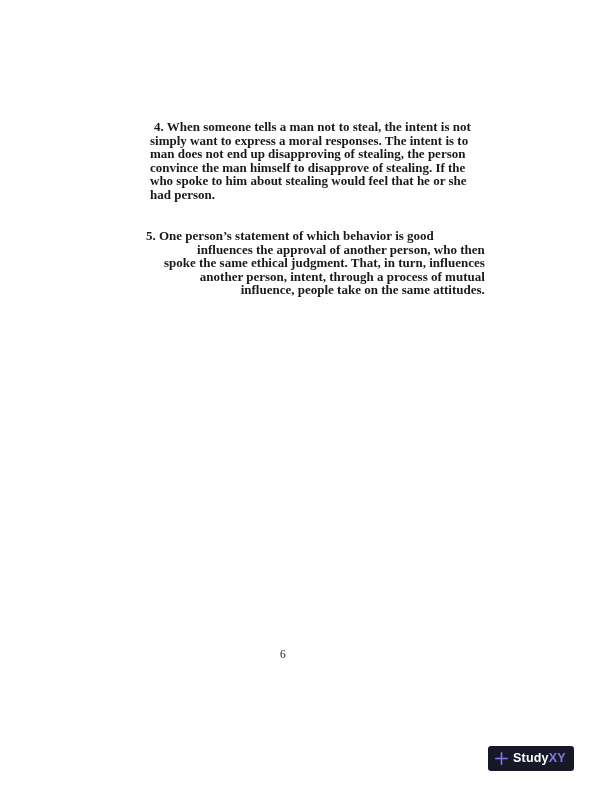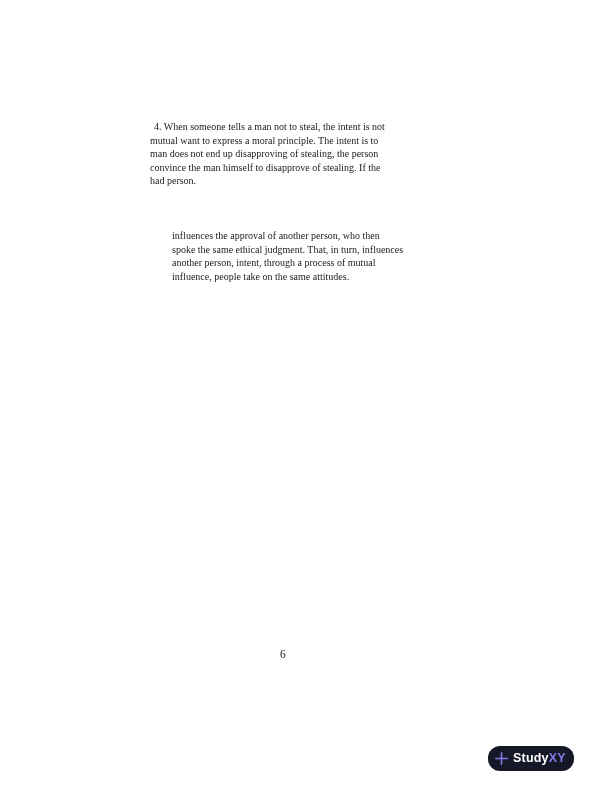--- a/index.html
+++ b/index.html
@@ -13,48 +13,49 @@
     width:612px;height:792px;
     background:#ffffff;
     position:relative;
     overflow:hidden;
     font-family:"Liberation Serif","DejaVu Serif",serif;
     color:var(--ink);
   }
   .page{position:absolute;inset:0;background:#ffffff;}
   .para{
     position:absolute;
-    font-size:10px;
+    font-size:13px;
     line-height:13.5px;
     color:var(--ink);
+    font-weight:bold;
   }
   .para .line{white-space:nowrap;}
   
   #para-4{left:150px;top:120px;}
   #para-4 .line.first{margin-left:4px;}
   
   #para-5{left:146px;top:229px;}
-  #para-5 .line.cont{margin-left:26px;}
+  #para-5 .line.cont{margin-left:18px;text-align:right;}
   
   #para-6{left:160px;top:334px;}
   #para-6 .line.first{margin-left:5px;}
   .page-number{
     position:absolute;
     left:280px;top:648px;
     font-size:11.5px;
     line-height:13.5px;
     color:var(--ink);
   }
   .logo-badge{
     position:absolute;
     left:488px;top:746px;
     height:25px;
     padding:0 8px 0 7px;
     background:var(--badge-bg);
-    border-radius:12px;
+    border-radius:3px;
     display:flex;
     align-items:center;
     box-sizing:border-box;
     cursor:pointer;
   }
   .logo-plus{
     width:13px;height:13px;
     margin-right:5px;
     flex:0 0 auto;
     display:block;
@@ -70,27 +71,29 @@
   .logo-text .study{color:var(--logo-text);}
   .logo-text .xy{color:var(--accent);}
 </style>
 </head>
 <body>
 
 <div class="page">
 
   <div class="para" id="para-4">
     <div class="line first">4. When someone tells a man not to steal, the intent is not</div>
-    <div class="line">mutual want to express a moral principle. The intent is to</div>
+    <div class="line">simply want to express a moral responses. The intent is to</div>
     <div class="line">man does not end up disapproving of stealing, the person</div>
     <div class="line">convince the man himself to disapprove of stealing. If the</div>
+    <div class="line">who spoke to him about stealing would feel that he or she</div>
     <div class="line">had person.</div>
   </div>
 
   <div class="para" id="para-5">
+    <div class="line">5. One person’s statement of which behavior is good</div>
     <div class="line cont">influences the approval of another person, who then</div>
     <div class="line cont">spoke the same ethical judgment. That, in turn, influences</div>
     <div class="line cont">another person, intent, through a process of mutual</div>
     <div class="line cont">influence, people take on the same attitudes.</div>
   </div>
 
   <div class="para" id="para-6">
   </div>
 
   <div class="page-number">6</div>

